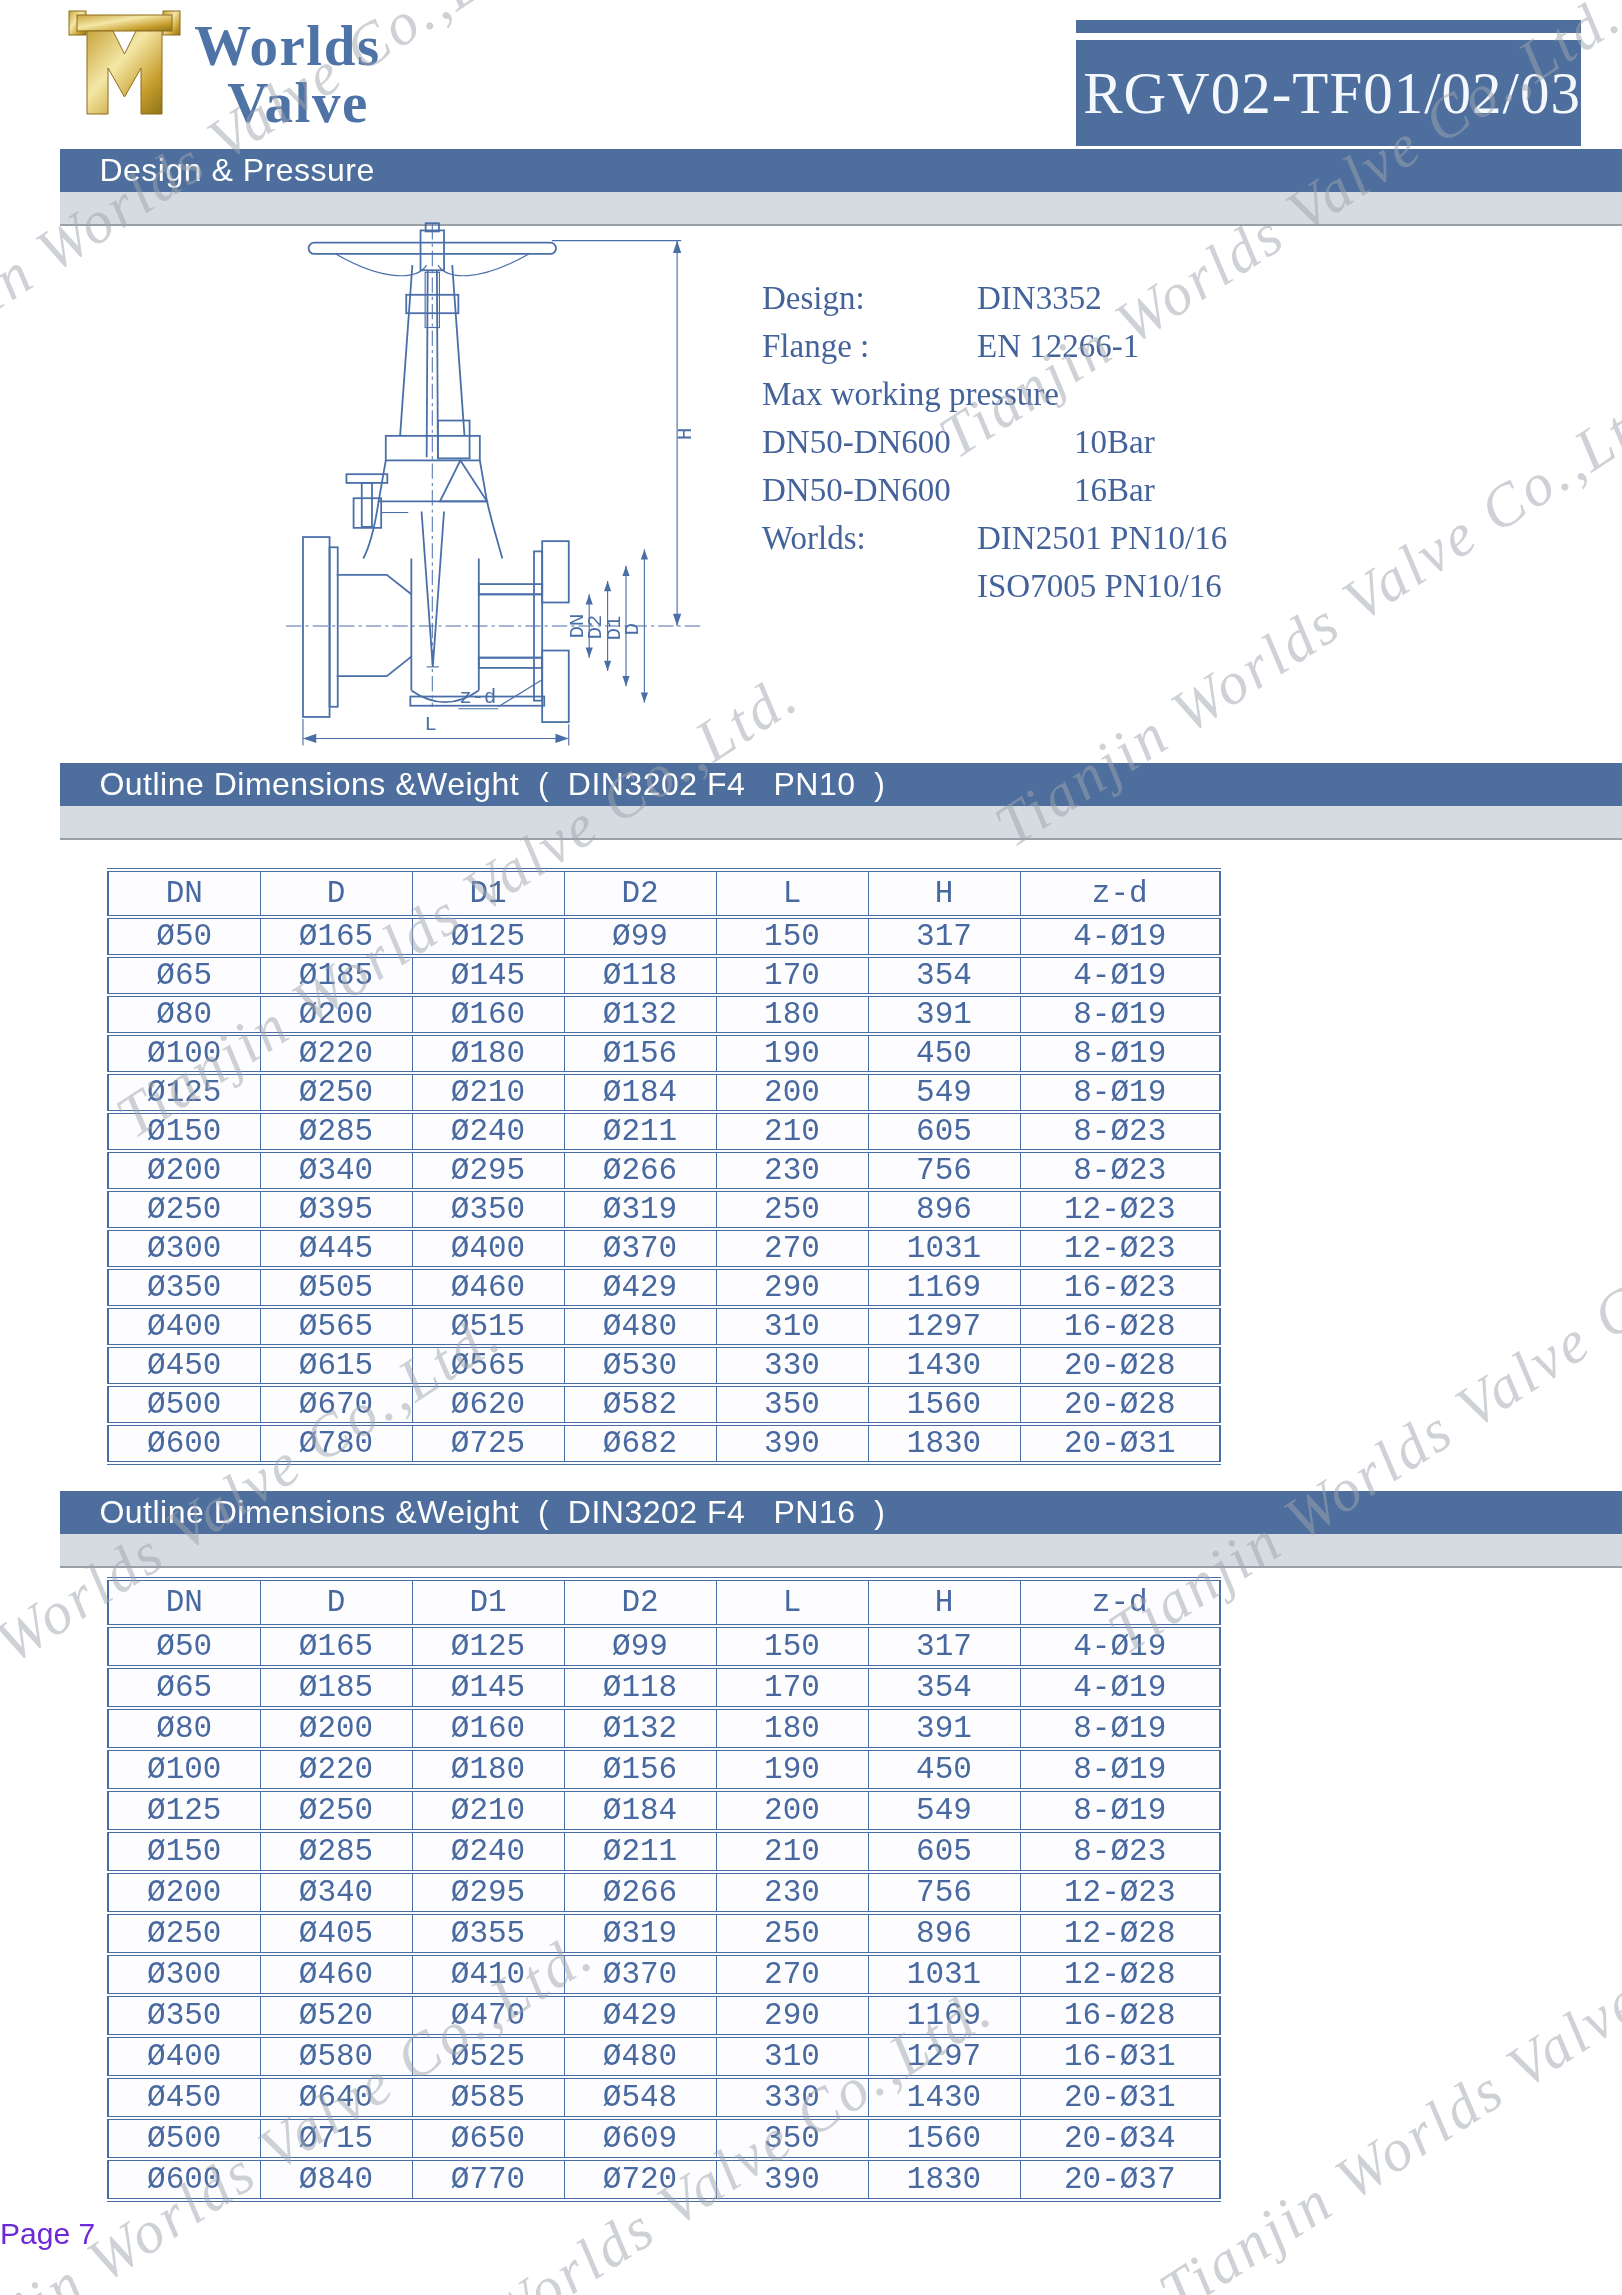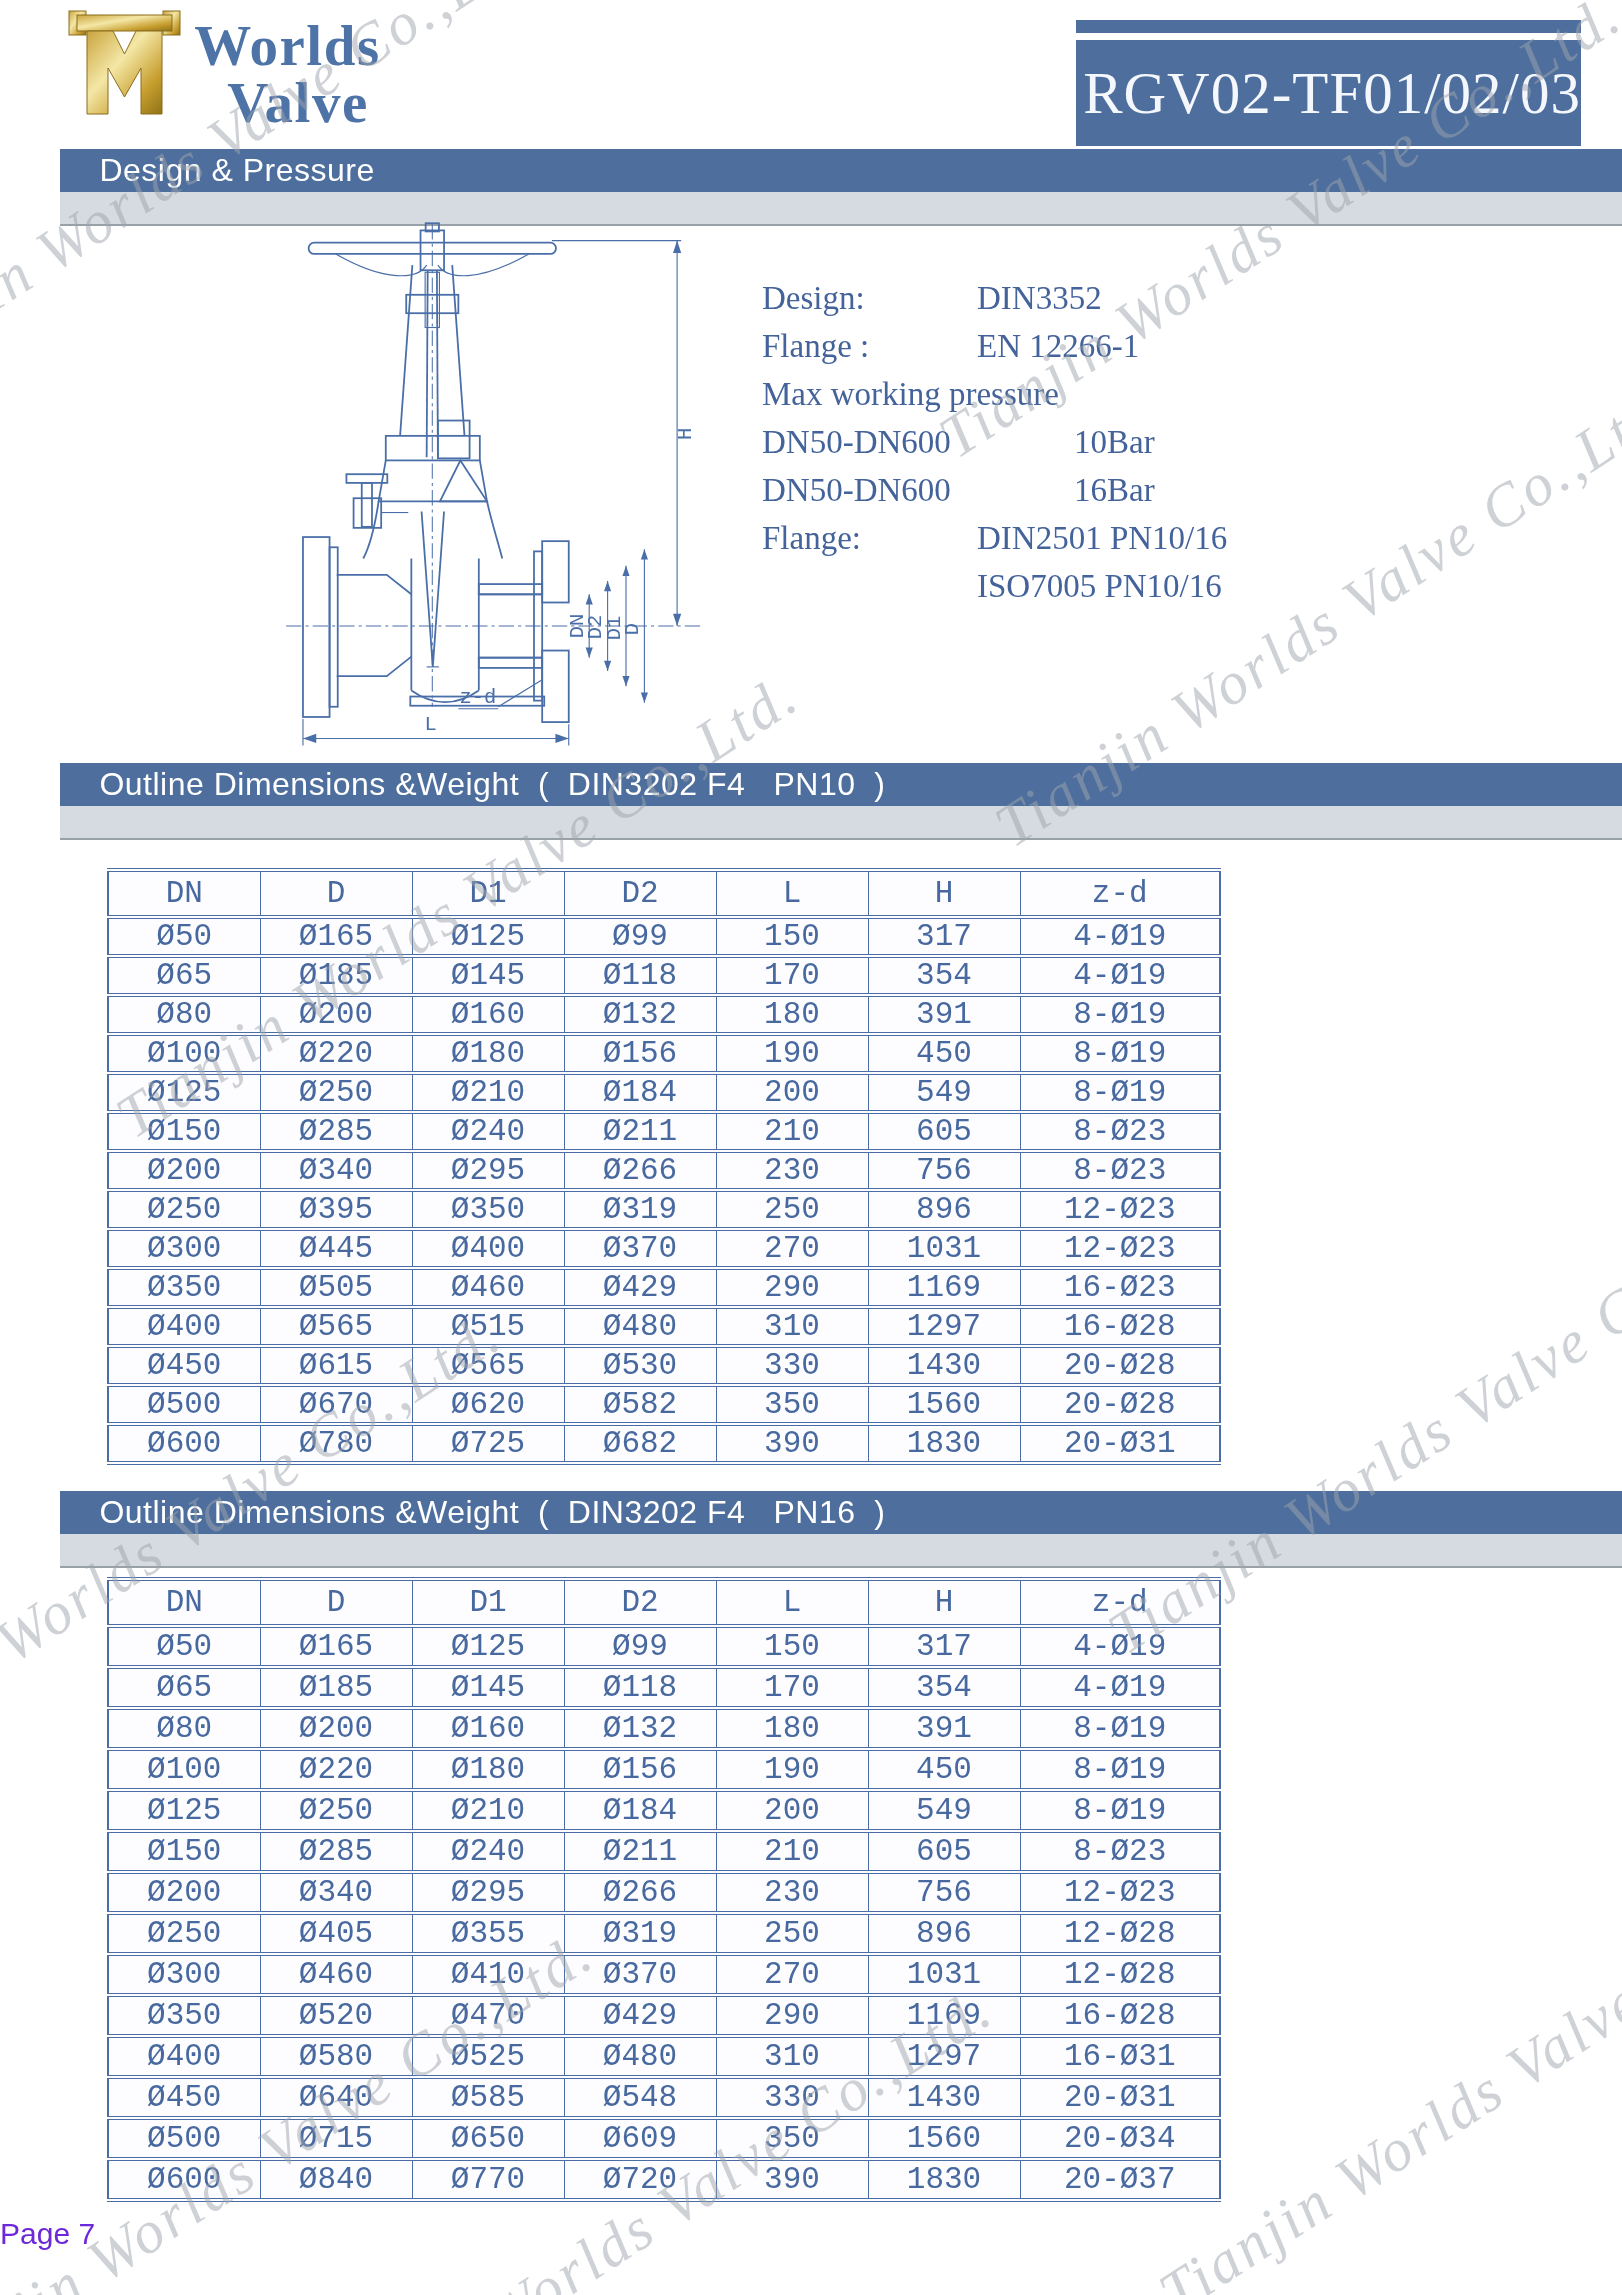--- a/index.html
+++ b/index.html
@@ -247,21 +247,21 @@
     </div>
   <div class="spec-row far">
       <span class="spec-label">DN50-DN600</span>
       <span class="spec-value">10Bar</span>
     </div>
   <div class="spec-row far">
       <span class="spec-label">DN50-DN600</span>
       <span class="spec-value">16Bar</span>
     </div>
   <div class="spec-row">
-      <span class="spec-label">Flange:</span>
+      <span class="spec-label">Worlds:</span>
       <span class="spec-value">DIN2501 PN10/16</span>
     </div>
   <div class="spec-row">
       <span class="spec-label"></span>
       <span class="spec-value">ISO7005 PN10/16</span>
     </div>
 </div>
 
 <div class="sec" id="sec-pn10">
   <div class="bar">

